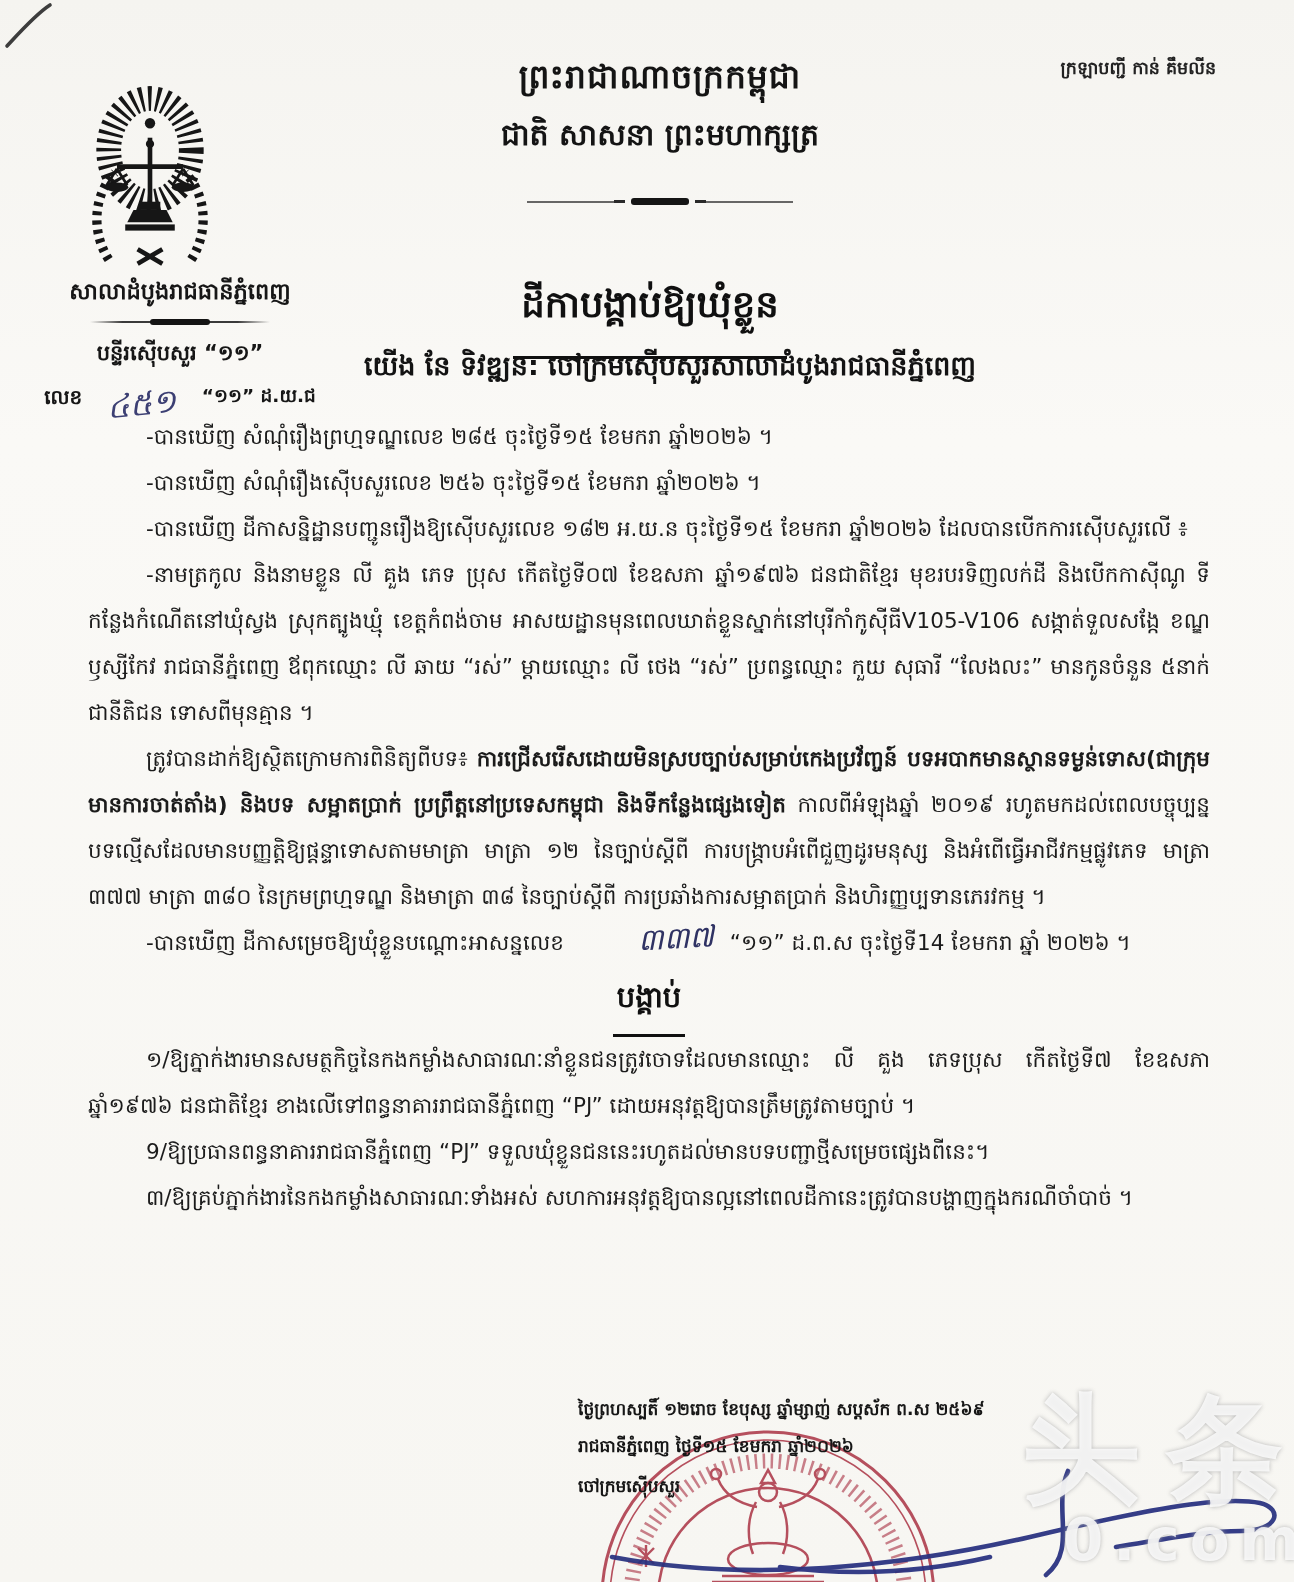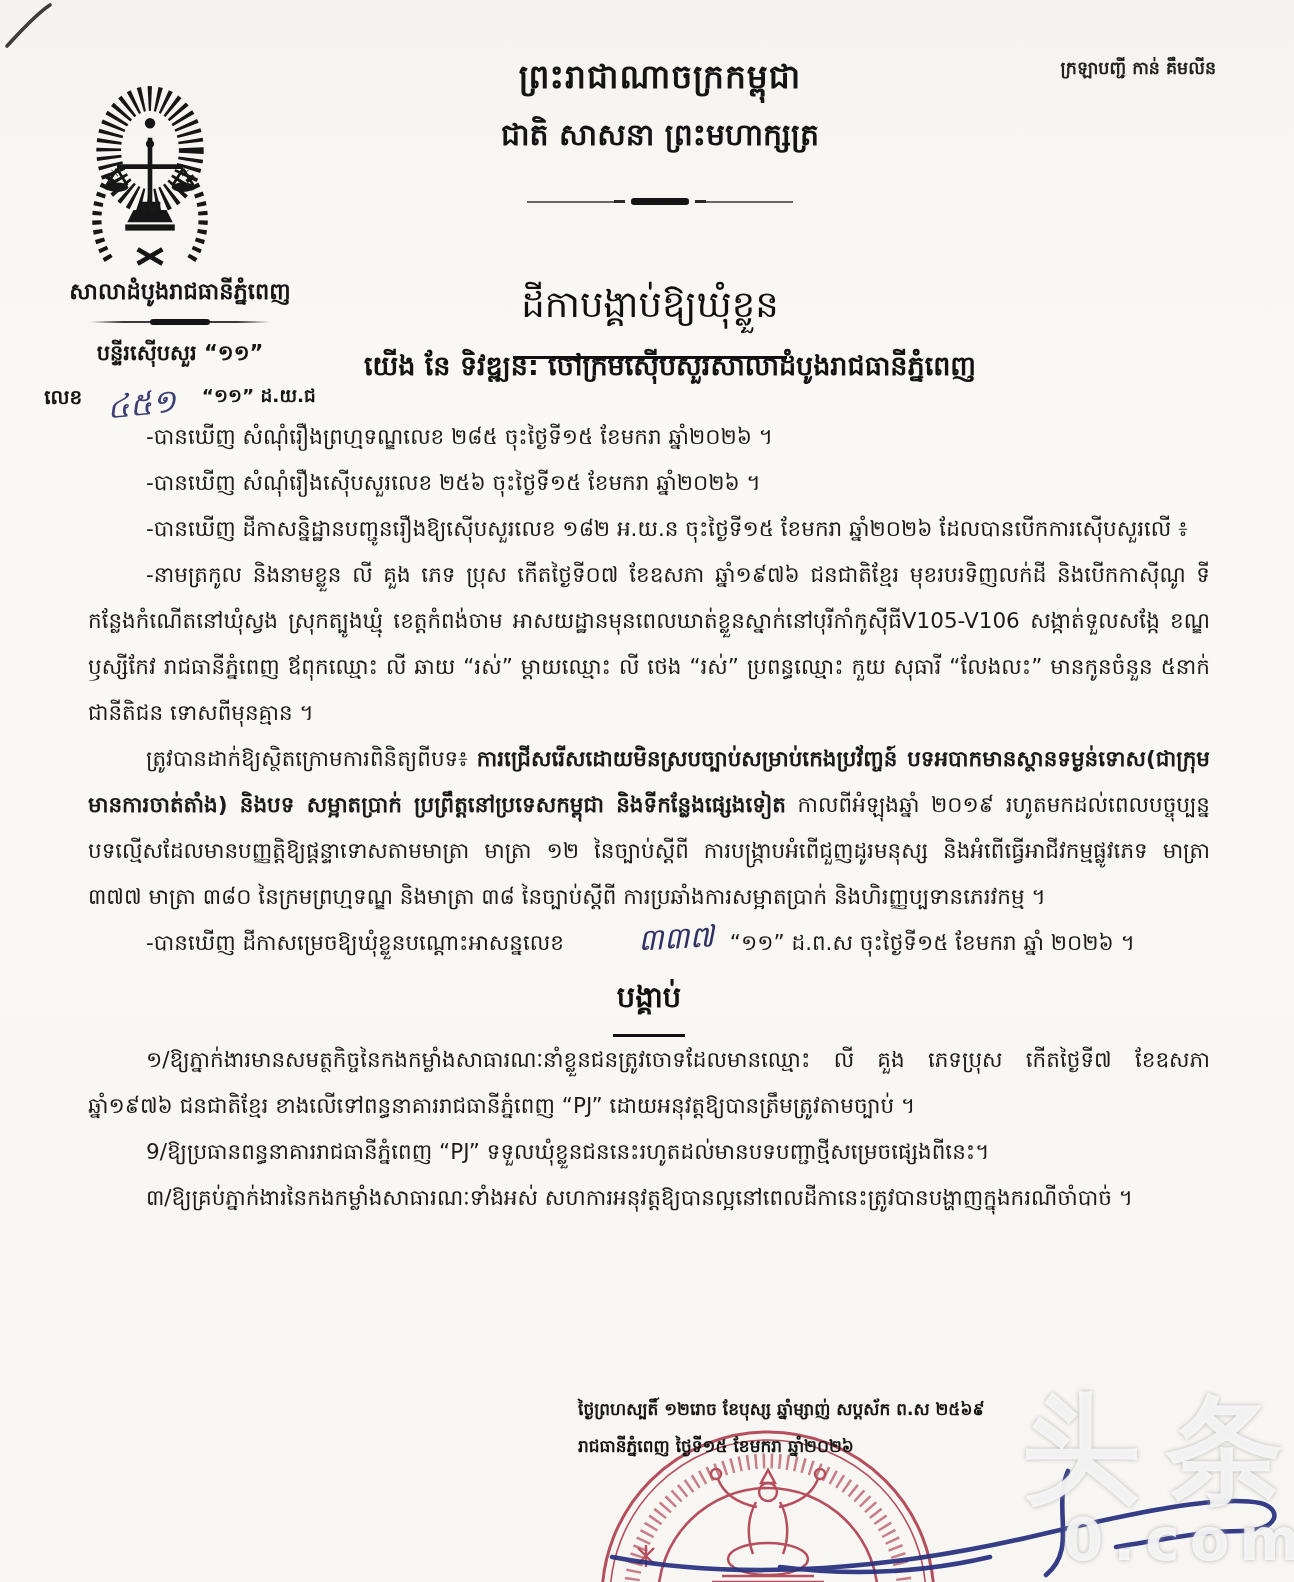--- a/index.html
+++ b/index.html
@@ -36,21 +36,21 @@
   .lh-div:after { content:""; position:absolute; left:50%; top:0; transform:translateX(-50%);
                   width:60px; height:6px; background:#141414; border-radius:3px; }
   .lh-office { font-size:21px; margin-top:14px; }
   .lh-number { margin-top:14px; font-size:20px; display:flex; align-items:flex-start; justify-content:center; gap:25px; }
   .hand-no { font-size:32px; font-weight:normal; color:#3c3f73; font-style:italic;
              font-family:"DejaVu Serif", serif; display:inline-block; transform:rotate(-6deg); }
   .lh-no-suffix { font-size:18.5px; }
 
   
   .doc-title { position:absolute; top:281px; left:60px; width:1180px; text-align:center; }
-  .doc-title span { display:inline-block; font-size:37px; font-weight:normal; color:#101010;
+  .doc-title span { display:inline-block; font-size:37px; font-weight:bold; color:#101010;
                     border-bottom:3.5px solid #101010; padding:0 8px 21px; }
   .subtitle { position:absolute; top:349px; left:150px; width:1040px; text-align:center;
               font-size:27px; font-weight:bold; color:#131313; }
 
   
   .body-flow { position:absolute; top:414px; left:88px; width:1122px; height:982px;
                font-size:21.5px; line-height:2.14; text-align:justify; overflow:hidden; color:#1b1b1b; }
   .body-flow p { margin:0; text-indent:58px; }
   .charges-bold { font-weight:bold; }
   .hand-inline { font-family:"DejaVu Serif", serif; font-style:italic; font-size:30px; color:#2f3263;
@@ -128,30 +128,31 @@
     <span>ដីកាបង្គាប់ឱ្យឃុំខ្លួន</span>
   </div>
   <div class="subtitle">យើង នែ ទិវឌ្ឍន: ចៅក្រមស៊ើបសួរសាលាដំបូងរាជធានីភ្នំពេញ</div>
 
   <div class="body-flow">
     <p>-បានឃើញ សំណុំរឿងព្រហ្មទណ្ឌលេខ ២៨៥ ចុះថ្ងៃទី១៥ ខែមករា ឆ្នាំ២០២៦ ។</p>
     <p>-បានឃើញ សំណុំរឿងស៊ើបសួរលេខ ២៥៦ ចុះថ្ងៃទី១៥ ខែមករា ឆ្នាំ២០២៦ ។</p>
     <p>-បានឃើញ ដីកាសន្និដ្ឋានបញ្ជូនរឿងឱ្យស៊ើបសួរលេខ ១៨២ អ.យ.ន ចុះថ្ងៃទី១៥ ខែមករា ឆ្នាំ២០២៦ ដែលបានបើកការស៊ើបសួរលើ ៖</p>
     <p>-នាមត្រកូល និងនាមខ្លួន លី គួង ភេទ ប្រុស កើតថ្ងៃទី០៧ ខែឧសភា ឆ្នាំ១៩៧៦ ជនជាតិខ្មែរ មុខរបរទិញលក់ដី និងបើកកាស៊ីណូ ទីកន្លែងកំណើតនៅឃុំស្វង ស្រុកត្បូងឃ្មុំ ខេត្តកំពង់ចាម អាសយដ្ឋានមុនពេលឃាត់ខ្លួនស្នាក់នៅបុរីកាំកូស៊ីធីV105-V106 សង្កាត់ទួលសង្កែ ខណ្ឌឫស្សីកែវ រាជធានីភ្នំពេញ ឪពុកឈ្មោះ លី ឆាយ “រស់” ម្ដាយឈ្មោះ លី ថេង “រស់” ប្រពន្ធឈ្មោះ កួយ សុធារី “លែងលះ” មានកូនចំនួន ៥នាក់ ជានីតិជន ទោសពីមុនគ្មាន ។</p>
     <p><span>ត្រូវបានដាក់ឱ្យស្ថិតក្រោមការពិនិត្យពីបទ៖ </span><span class="charges-bold">ការជ្រើសរើសដោយមិនស្របច្បាប់សម្រាប់កេងប្រវ័ញ្ចន៍ បទអបាកមានស្ថានទម្ងន់ទោស(ជាក្រុមមានការចាត់តាំង) និងបទ សម្អាតប្រាក់ ប្រព្រឹត្តនៅប្រទេសកម្ពុជា និងទីកន្លែងផ្សេងទៀត</span><span> កាលពីអំឡុងឆ្នាំ ២០១៩ រហូតមកដល់ពេលបច្ចុប្បន្ន បទល្មើសដែលមានបញ្ញត្តិឱ្យផ្តន្ទាទោសតាមមាត្រា មាត្រា ១២ នៃច្បាប់ស្ដីពី ការបង្ក្រាបអំពើជួញដូរមនុស្ស និងអំពើធ្វើអាជីវកម្មផ្លូវភេទ មាត្រា ៣៧៧ មាត្រា ៣៨០ នៃក្រមព្រហ្មទណ្ឌ និងមាត្រា ៣៨ នៃច្បាប់ស្ដីពី ការប្រឆាំងការសម្អាតប្រាក់ និងហិរញ្ញប្បទានភេរវកម្ម ។</span></p>
-    <p><span>-បានឃើញ ដីកាសម្រេចឱ្យឃុំខ្លួនបណ្ដោះអាសន្នលេខ</span><span class="hand-inline">៣៣៧</span><span>“១១” ដ.ព.ស ចុះថ្ងៃទី១៥ ខែមករា ឆ្នាំ ២០២៦ ។</span></p>
+    <p><span>-បានឃើញ ដីកាសម្រេចឱ្យឃុំខ្លួនបណ្ដោះអាសន្នលេខ</span><span class="hand-inline">៣៣៧</span><span>“១១” ដ.ព.ស ចុះថ្ងៃទី14 ខែមករា ឆ្នាំ ២០២៦ ។</span></p>
     <p class="order-heading"><span>បង្គាប់</span></p>
     <p>១/ឱ្យភ្នាក់ងារមានសមត្ថកិច្ចនៃកងកម្លាំងសាធារណៈនាំខ្លួនជនត្រូវចោទដែលមានឈ្មោះ លី គួង ភេទប្រុស កើតថ្ងៃទី៧ ខែឧសភា ឆ្នាំ១៩៧៦ ជនជាតិខ្មែរ ខាងលើទៅពន្ធនាគាររាជធានីភ្នំពេញ “PJ” ដោយអនុវត្តឱ្យបានត្រឹមត្រូវតាមច្បាប់ ។</p>
     <p>9/ឱ្យប្រធានពន្ធនាគាររាជធានីភ្នំពេញ “PJ” ទទួលឃុំខ្លួនជននេះរហូតដល់មានបទបញ្ជាថ្មីសម្រេចផ្សេងពីនេះ។</p>
     <p>៣/ឱ្យគ្រប់ភ្នាក់ងារនៃកងកម្លាំងសាធារណៈទាំងអស់ សហការអនុវត្តឱ្យបានល្អនៅពេលដីកានេះត្រូវបានបង្ហាញក្នុងករណីចាំបាច់ ។</p>
   </div>
 
   <div class="footer">
     <div class="f1">ថ្ងៃព្រហស្បតិ៍ ១២រោច ខែបុស្ស ឆ្នាំម្សាញ់ សប្តស័ក ព.ស ២៥៦៩</div>
     <div class="f2">រាជធានីភ្នំពេញ ថ្ងៃទី១៥ ខែមករា ឆ្នាំ២០២៦</div>
+    <div class="f3">ចៅក្រមស៊ើបសួរ</div>
   </div>
 
   <svg class="stamp" width="364" height="176" viewBox="0 0 364 176">
     <g stroke="#b23a4c" fill="none">
       <circle cx="182" cy="192" r="166" stroke-width="3"></circle>
       <circle cx="182" cy="192" r="158" stroke-width="1.6"></circle>
       <circle cx="182" cy="192" r="137" stroke-width="15" stroke-dasharray="2.5,5.5" opacity="0.72"></circle>
       <circle cx="182" cy="192" r="110" stroke-width="2.6"></circle>
       <g stroke-width="2.4">
         <line x1="52" y1="142" x2="68" y2="158"></line>

